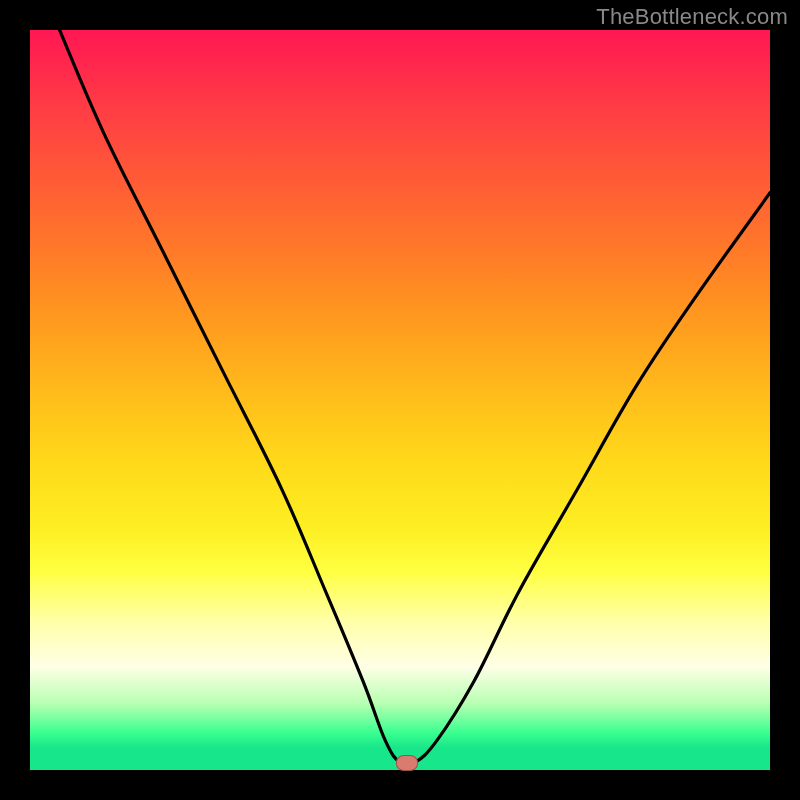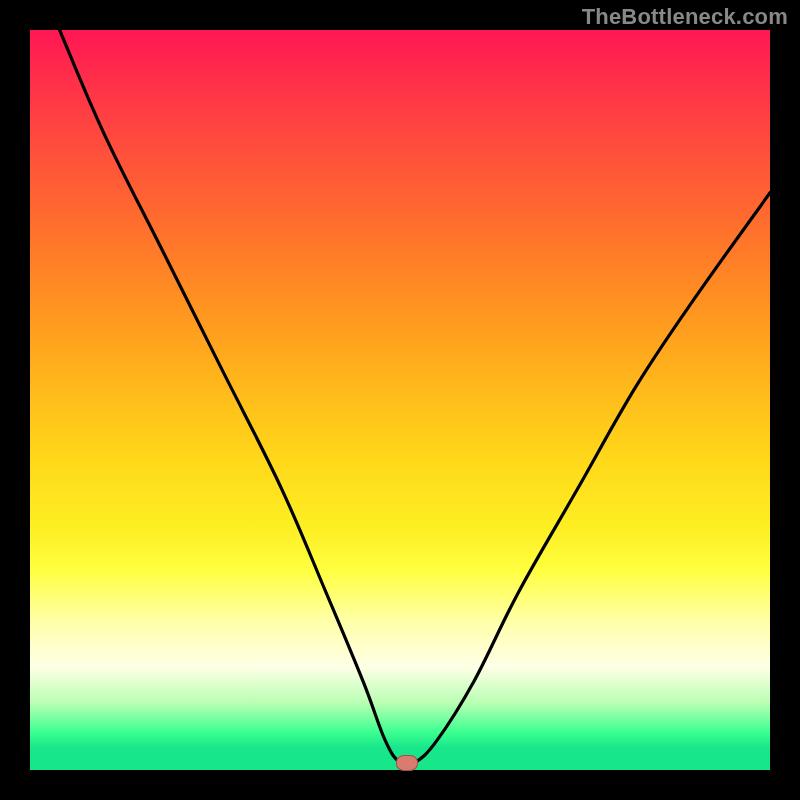--- a/index.html
+++ b/index.html
@@ -16,21 +16,21 @@
     width: 800px;
     height: 800px;
     background: #000;
   }
   .watermark {
     position: absolute;
     top: 4px;
     right: 12px;
     color: #888;
     font-size: 22px;
-    font-weight: 700;
+    font-weight: 400;
     letter-spacing: 0.2px;
     z-index: 100;
   }
   .plot-area {
     position: absolute;
     left: 30px;
     top: 30px;
     width: 740px;
     height: 740px;
     background: linear-gradient(to bottom,

